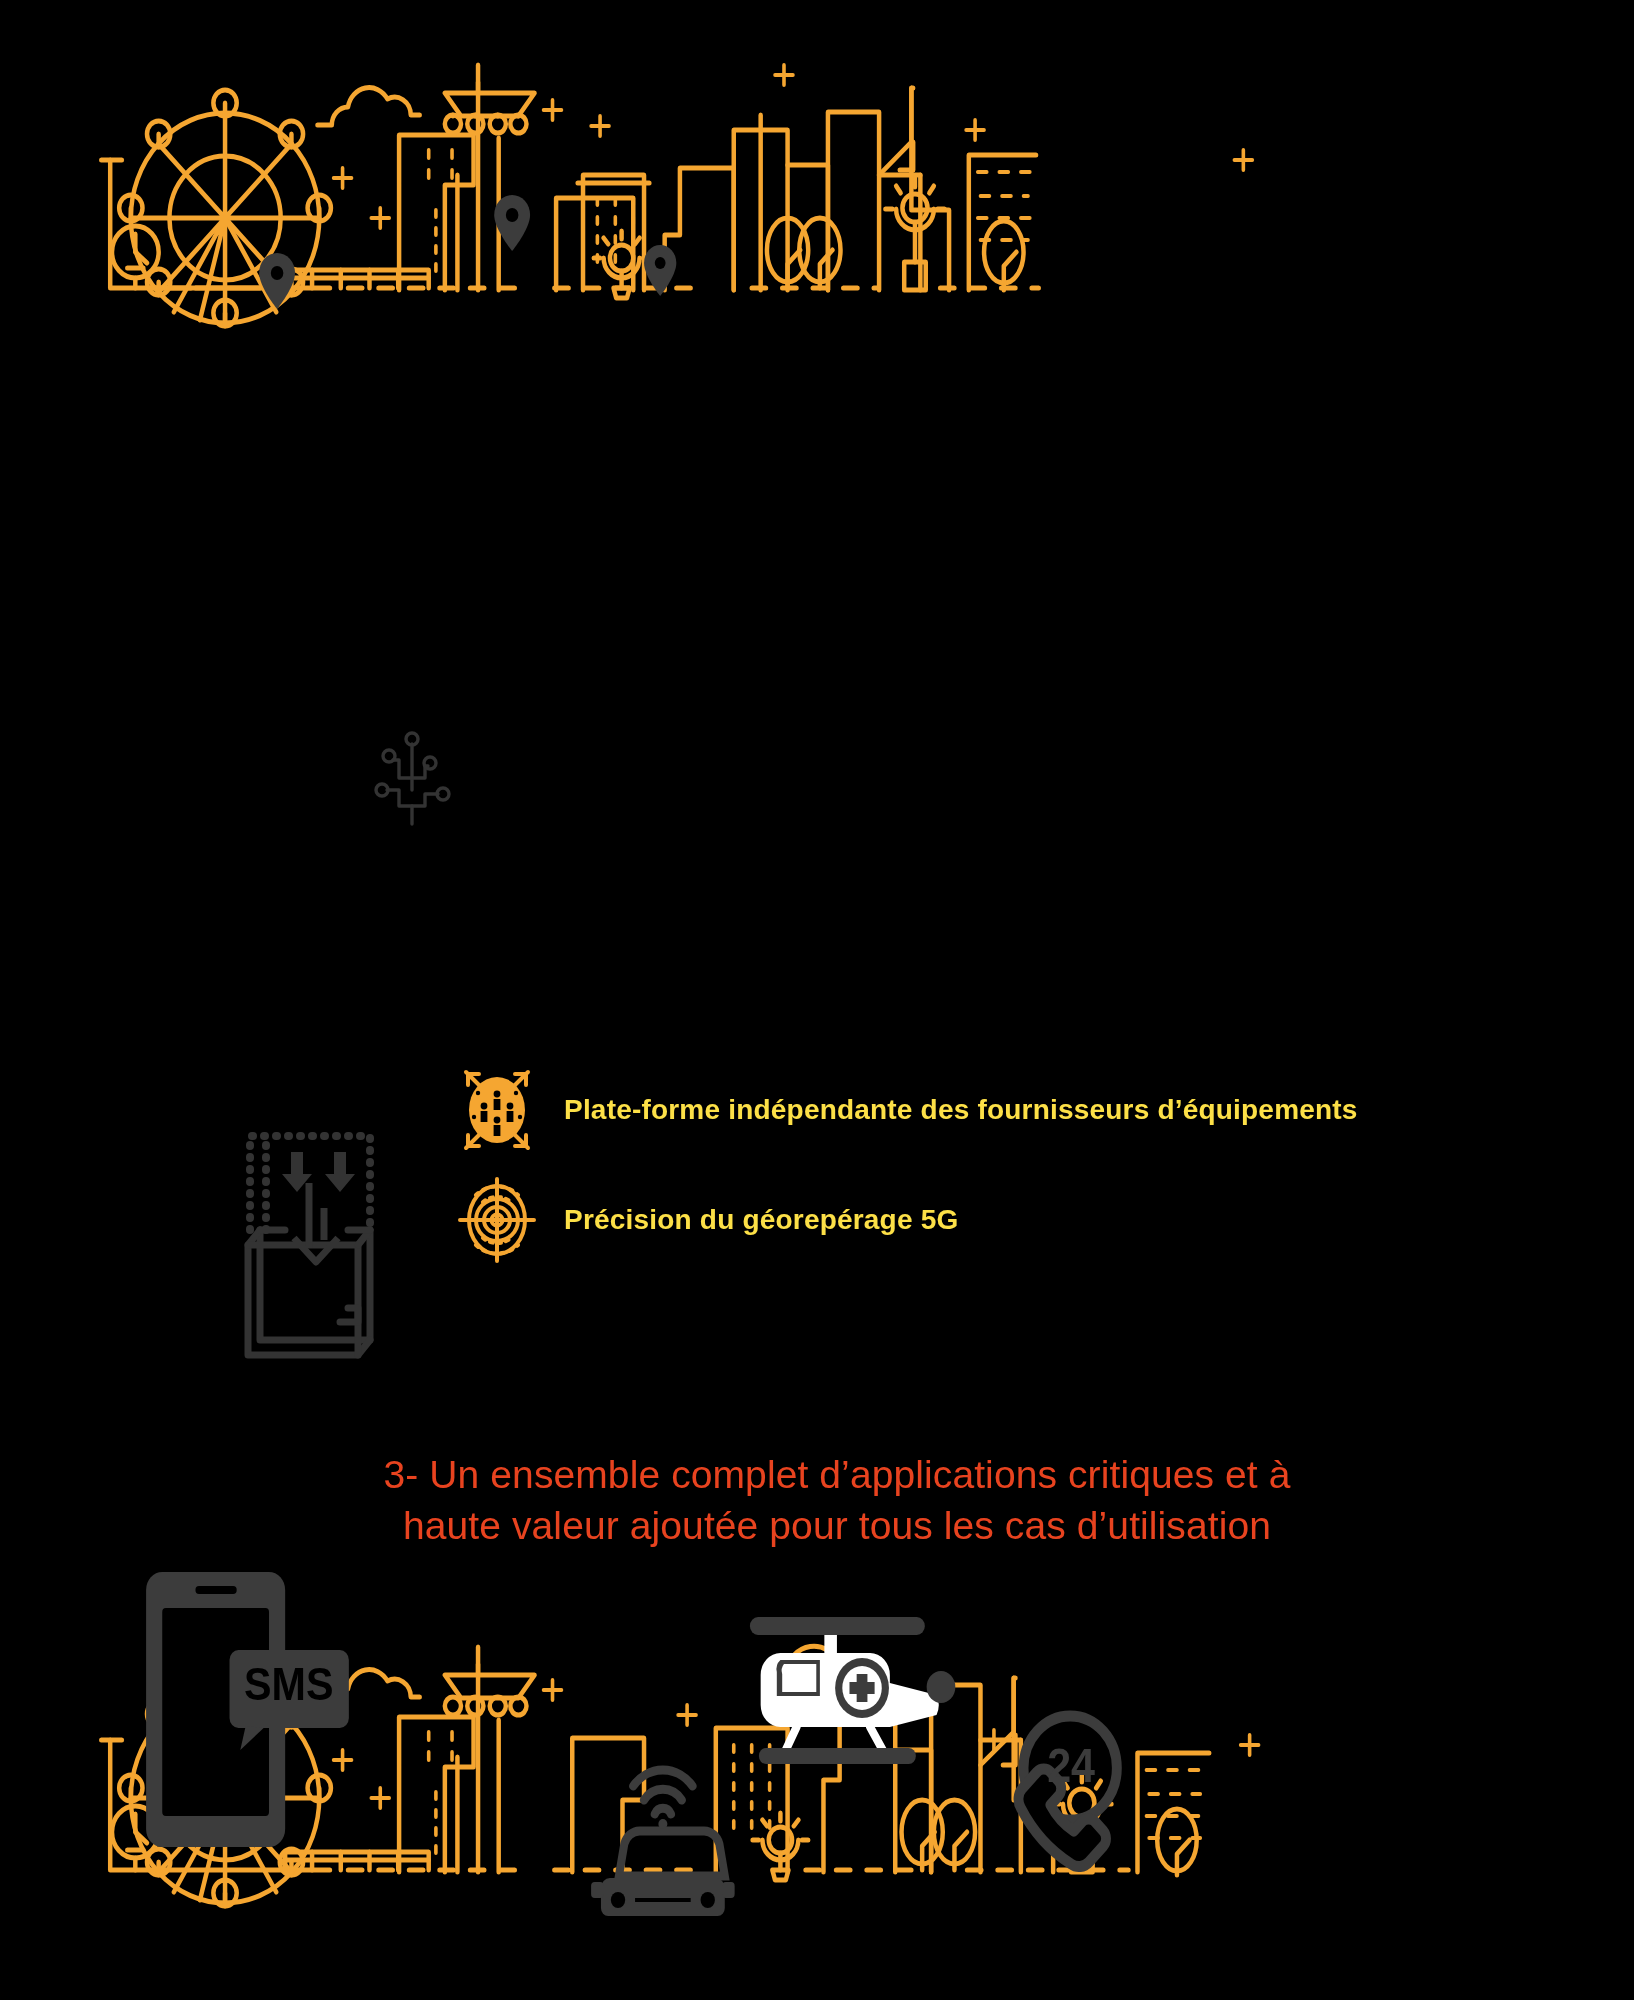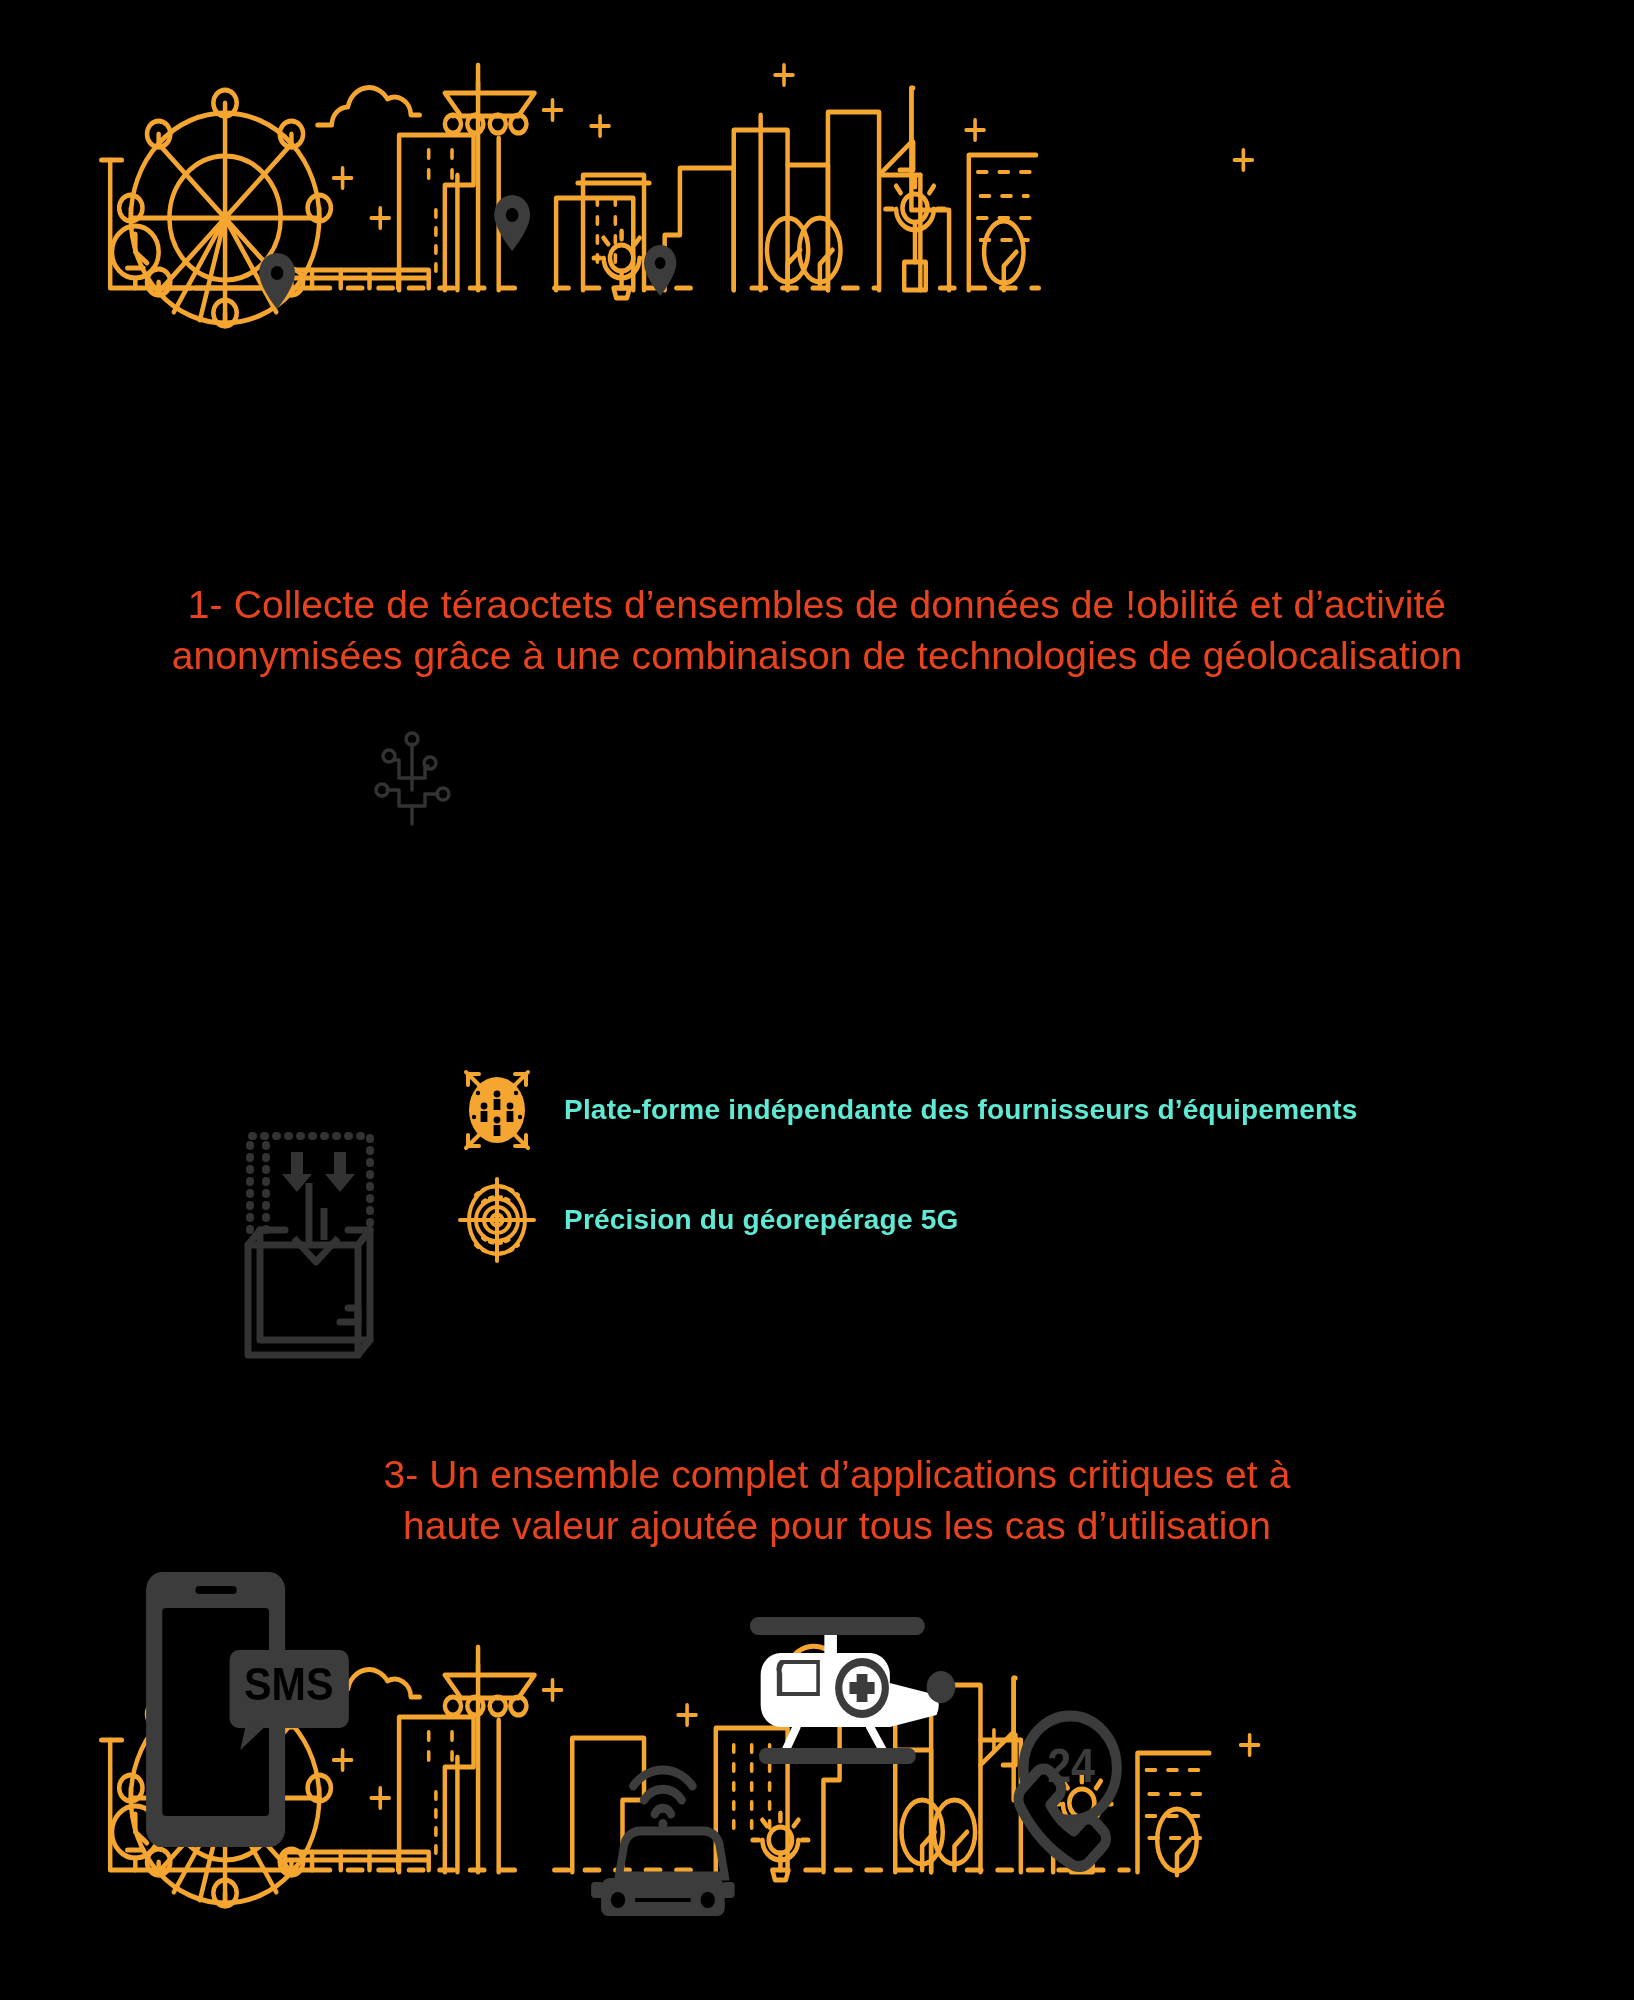--- a/index.html
+++ b/index.html
@@ -36,21 +36,21 @@
   
   #circuit-icon{position:absolute;top:720px;left:372px;width:90px;height:110px;}
 
   
   #feature-block{position:absolute;top:1055px;left:0;width:1634px;height:340px;}
   #collect-icon{position:absolute;left:230px;top:35px;width:160px;height:280px;}
   #feature-list{position:absolute;left:452px;top:0;width:1100px;}
   .feature-row{display:flex;align-items:center;height:110px;}
   .feature-icon{width:90px;height:90px;flex:0 0 90px;}
   .feature-label{
-    color:#5eead4;
+    color:#fde047;
     font-size:28px;
     font-weight:bold;
     letter-spacing:.2px;
     margin-left:22px;
     white-space:nowrap;
   }
 </style>
 </head>
 <body>
 
@@ -186,22 +186,20 @@
         <path d="M291 233 a20 20 0 0 1 20 20 c0 14 -20 36 -20 36 s-20 -22 -20 -36 a20 20 0 0 1 20 -20 z"></path>
         <circle cx="291" cy="253" r="7" fill="#000"></circle>
         <path d="M553 175 a20 20 0 0 1 20 20 c0 14 -20 36 -20 36 s-20 -22 -20 -36 a20 20 0 0 1 20 -20 z"></path>
         <circle cx="553" cy="195" r="7" fill="#000"></circle>
         <path d="M718 225 a18 18 0 0 1 18 18 c0 13 -18 33 -18 33 s-18 -20 -18 -33 a18 18 0 0 1 18 -18 z"></path>
         <circle cx="718" cy="243" r="6" fill="#000"></circle>
       </g>
     </svg>
   </div>
 
-  <div class="step-heading" id="step1">1- Collecte de téraoctets d’ensembles de données de !obilité et d’activité
-anonymisées grâce à une combinaison de technologies de géolocalisation</div>
 
   <div id="circuit-icon">
     <svg viewBox="0 0 90 110">
       <g fill="none" stroke="#333333" stroke-width="3.4" stroke-linecap="round" stroke-linejoin="round">
         <path d="M40 104 L40 86 L27 86 L27 70 L15 70"></path>
         <path d="M40 86 L53 86 L53 74 L66 74"></path>
         <path d="M40 70 L40 58 L27 58 L27 40 L21 40"></path>
         <path d="M40 58 L53 58 L53 46 L56 46"></path>
         <path d="M40 58 L40 34 L40 24"></path>
         <circle cx="10" cy="70" r="6"></circle>

